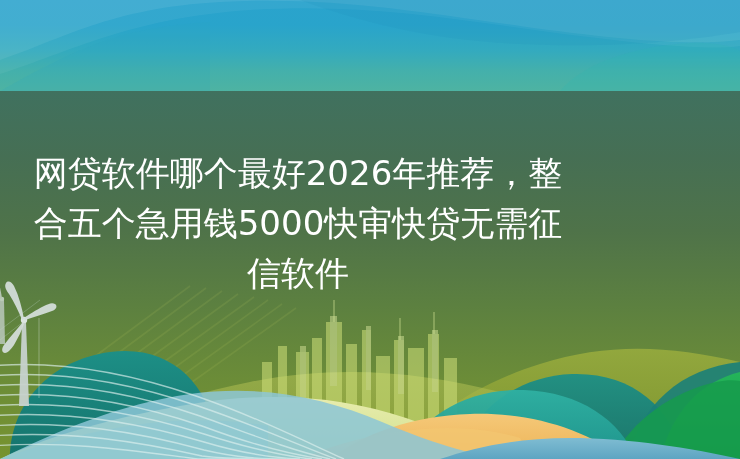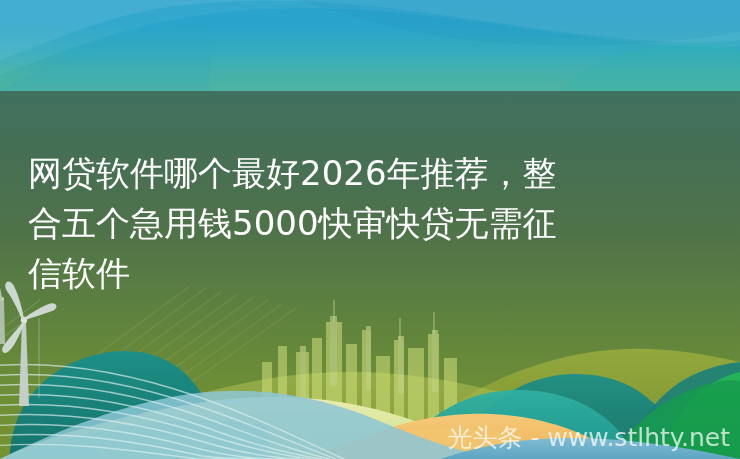--- a/index.html
+++ b/index.html
@@ -50,21 +50,21 @@
     position: absolute;
     left: 0; top: 0;
   }
 
   
   .headline {
     position: absolute;
     left: 0;
     top: 148px;
     width: 596px;
-    text-align: left;
+    text-align: center;
     color: #ffffff;
     font-size: 34px;
     line-height: 50px;
     letter-spacing: 0px;
     font-weight: 400;
     font-family: "DejaVu Sans", "Liberation Sans", sans-serif;
     white-space: normal;
     padding: 0 28px;
     box-sizing: border-box;
   }
@@ -249,15 +249,14 @@
         <circle cx="2" cy="299" r="2.2" fill="#dce5e1"></circle>
         <path d="M2,298 C1,292 0,286 -2,281 L-5,282 C-4,288 -2,294 0,299 Z" fill="#d3dcd8"></path>
       </g>
 
       <line x1="39" y1="318" x2="39" y2="398" stroke="#e3ece8" stroke-width="1" opacity="0.35"></line>
     </g>
   </svg>
 
   <div class="headline">网贷软件哪个最好2026年推荐，整合五个急用钱5000快审快贷无需征信软件</div>
 
-  <div class="watermark">光头条 - www.stlhty.net</div>
 
 </div>
 
 </body></html>

